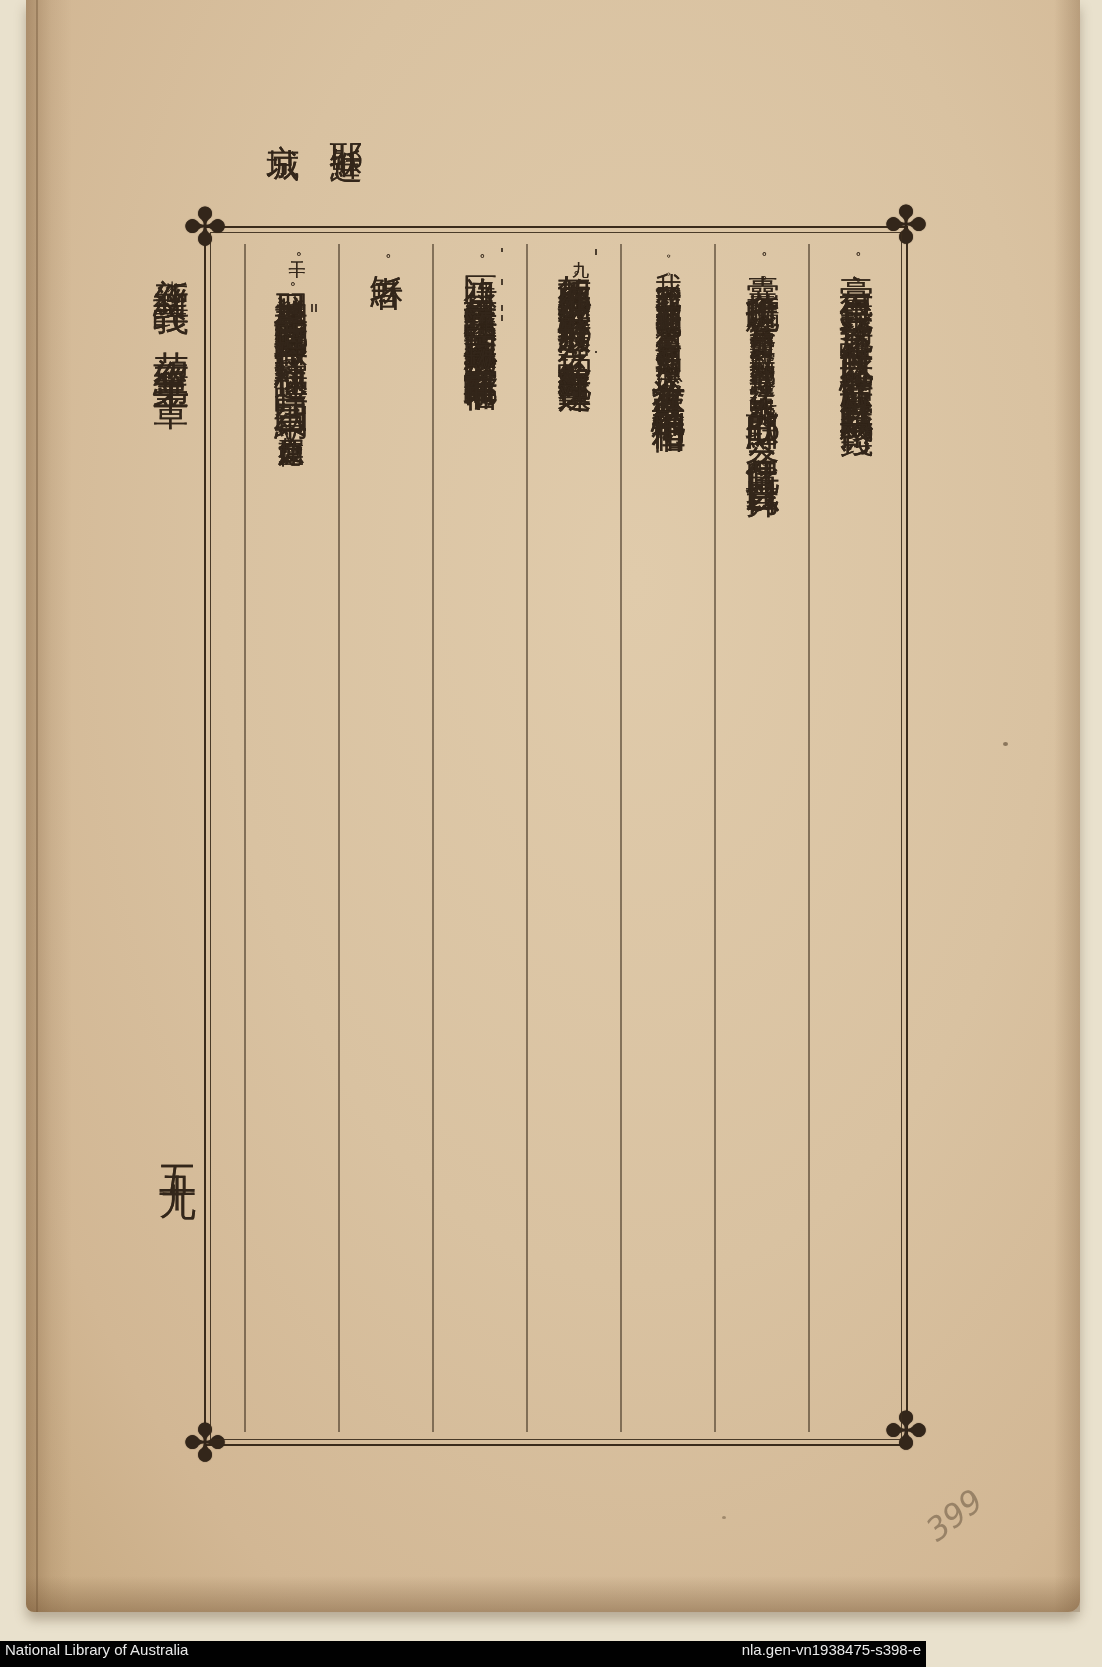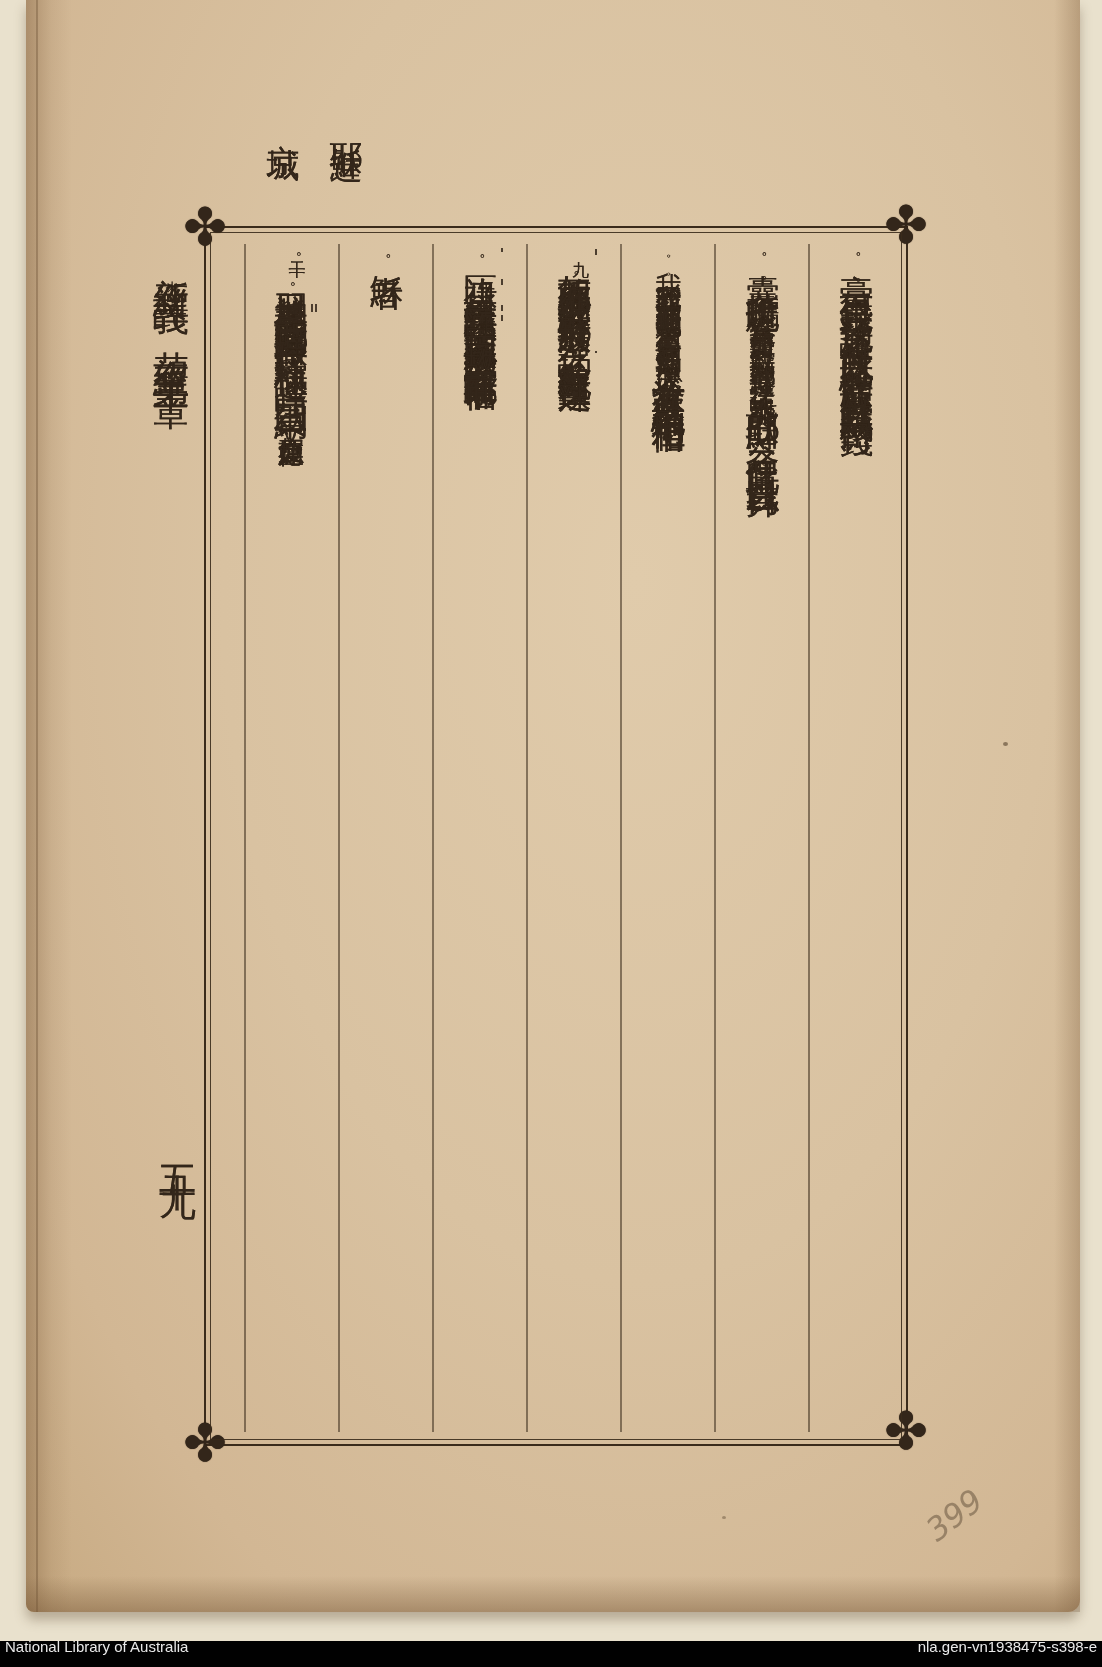--- a/index.html
+++ b/index.html
@@ -51,24 +51,24 @@
   .marks{font-size:17px;letter-spacing:2px;}
   .pnum{position:absolute;left:126px;top:1136px;}
   .pnum .vtext{font-size:37px;letter-spacing:9px;}
   .pencil{position:absolute;left:898px;top:1496px;font-size:32px;
     color:rgba(104,86,64,.55);transform:rotate(-38deg);font-style:italic;
     font-family:"DejaVu Sans",sans-serif;}
   .speck{position:absolute;left:977px;top:742px;width:5px;height:4px;
     background:rgba(60,42,22,.5);border-radius:50%;}
   .speck2{position:absolute;left:696px;top:1516px;width:4px;height:3px;
     background:rgba(60,42,22,.35);border-radius:50%;}
-  .bar{position:absolute;left:0;top:1641px;width:1102px;height:26px;background:#010101;
+  .bar{position:absolute;left:0;top:1641px;width:926px;height:26px;background:#010101;
     color:#e9e9e9;font-family:"Liberation Sans","DejaVu Sans",sans-serif;font-size:15px;
-    display:flex;justify-content:space-between;align-items:flex-end;
-    padding:12px 5px;box-sizing:border-box;}
+    display:flex;justify-content:space-between;align-items:flex-start;
+    padding:0 5px;box-sizing:border-box;}
 </style>
 </head>
 <body>
 
 <div class="page">
   <div class="edge-left"></div>
   <div class="edge-left-line"></div>
   <div class="edge-right"></div>
   <div class="edge-bottom"></div>
 

